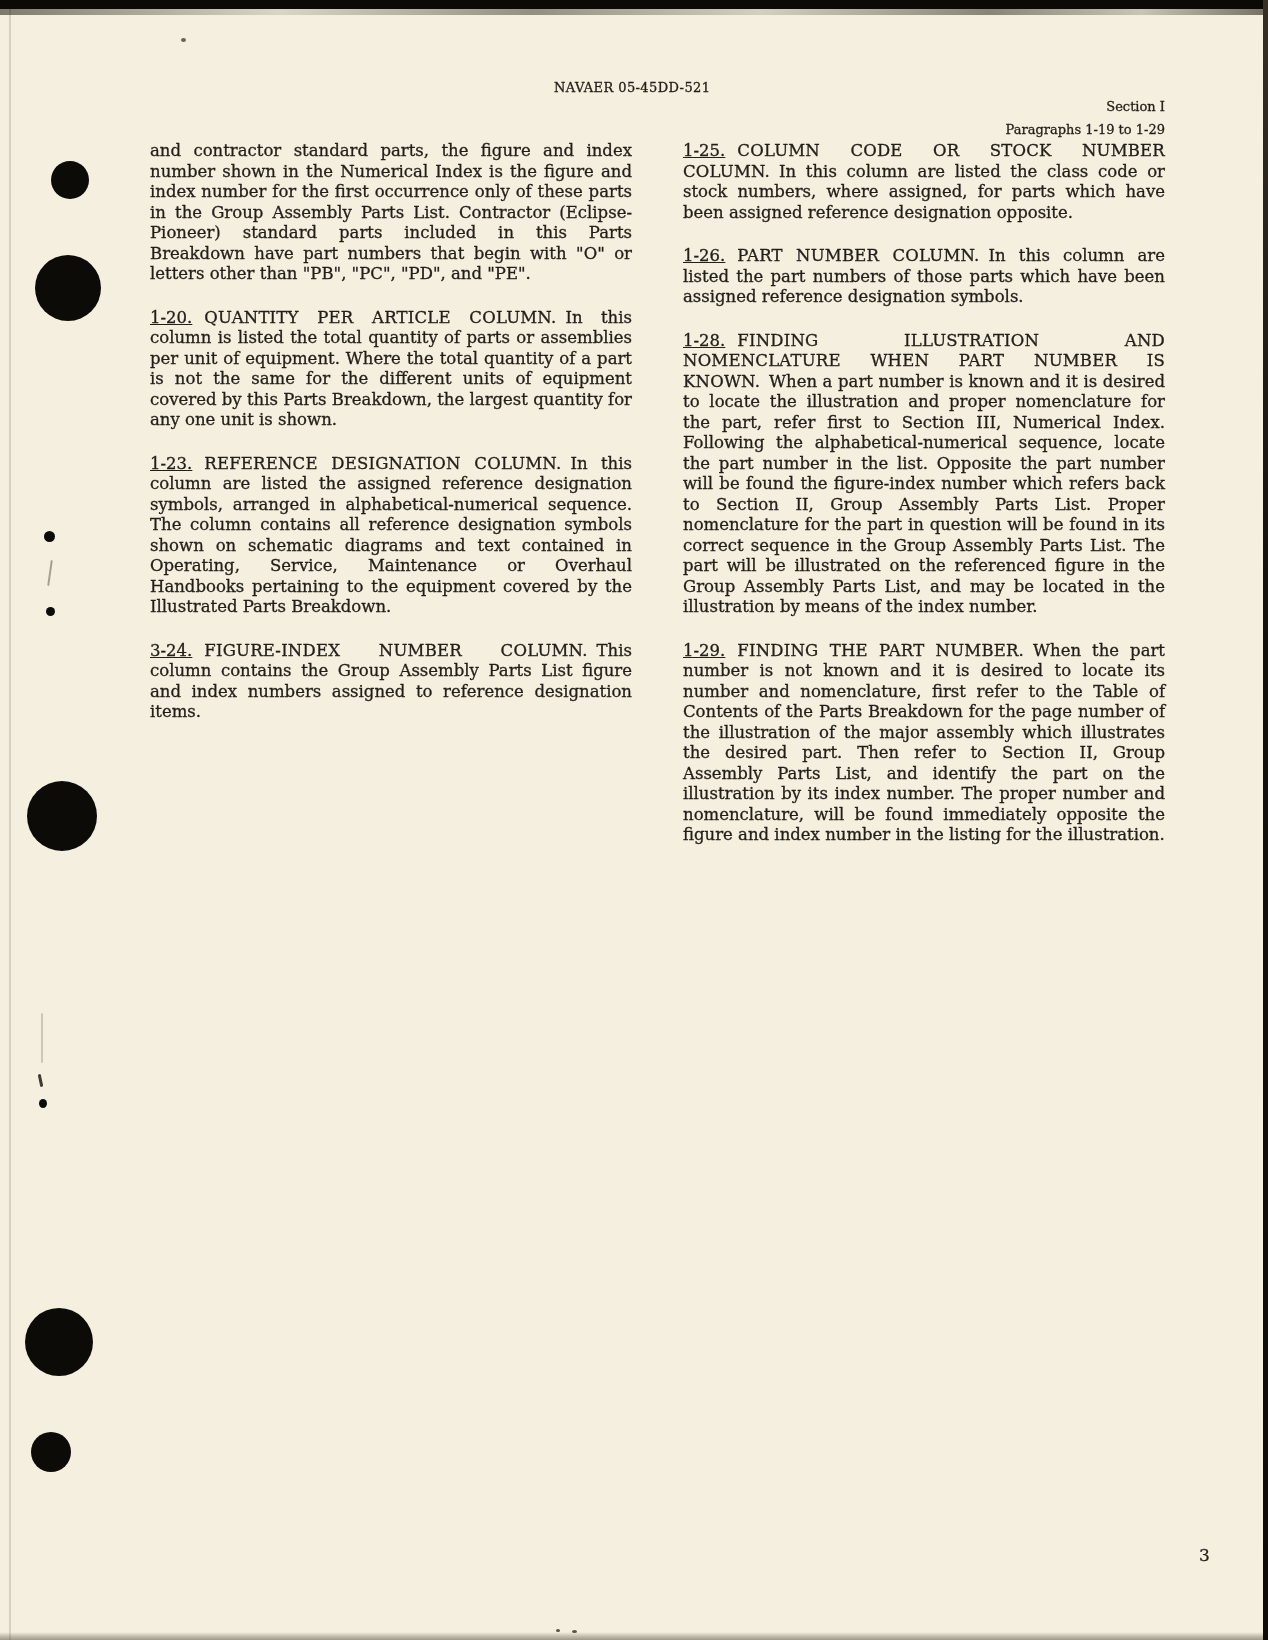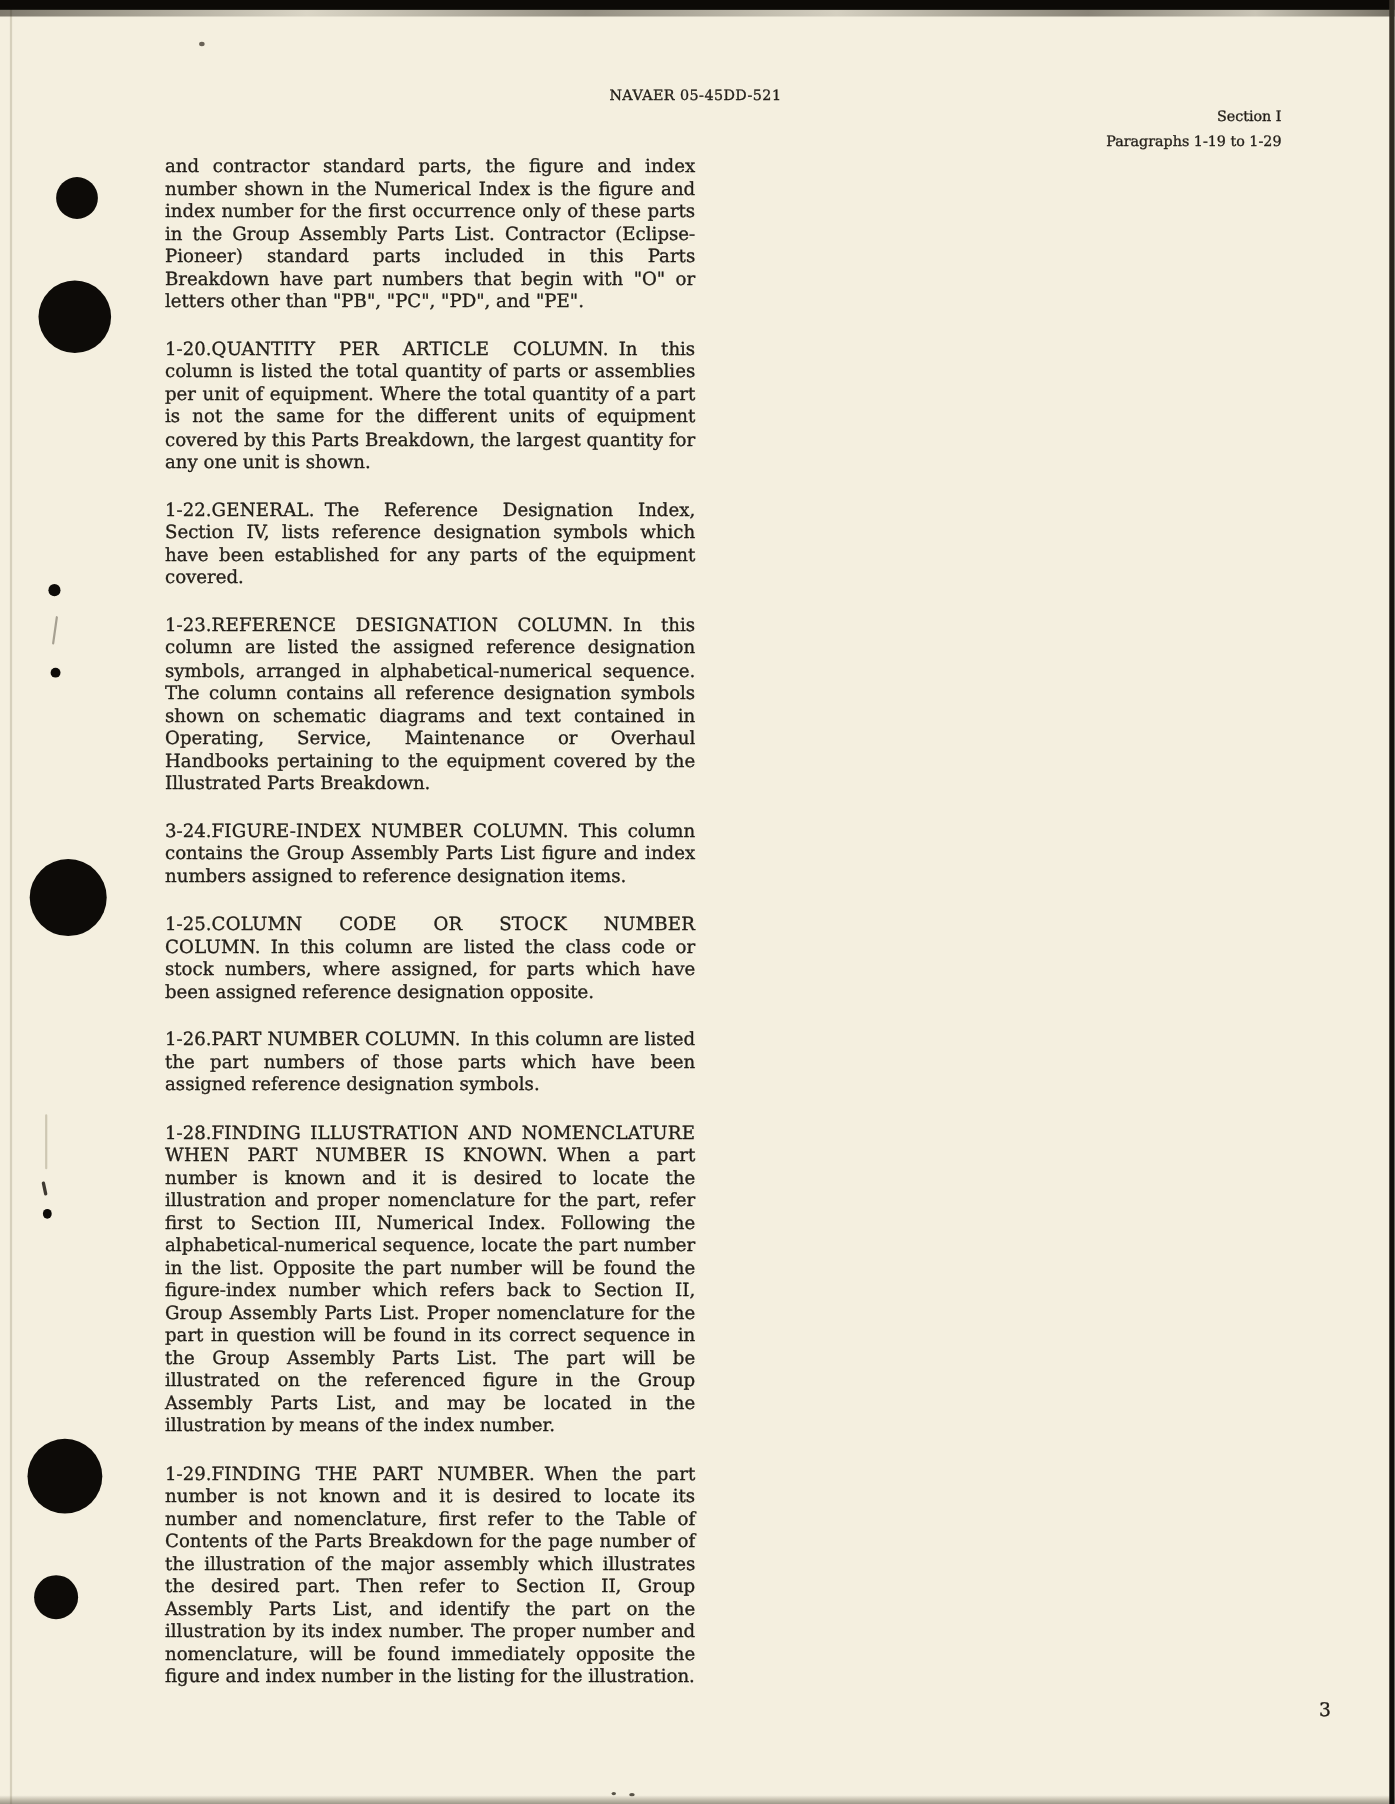--- a/index.html
+++ b/index.html
@@ -20,24 +20,24 @@
   .bottom-edge{position:absolute;left:0;right:0;bottom:0;height:8px;z-index:4;
     background:linear-gradient(180deg,rgba(120,112,95,0),rgba(120,112,95,.4) 55%,rgba(88,82,68,.55));}
   .left-crease{position:absolute;left:9px;top:0;width:2px;height:100%;background:rgba(190,182,158,.55);}
   .blot{position:absolute;background:#0d0b08;border-radius:50%;z-index:3;}
   .smudge{position:absolute;z-index:3;border-radius:2px;}
   
   .page-header{position:absolute;left:150px;top:76px;width:1015px;height:52px;font-size:13px;line-height:23px;}
   .doc-number{position:absolute;left:404px;top:0;letter-spacing:.4px;}
   .header-right{position:absolute;right:0;top:0;text-align:right;margin-top:19px;}
   
-  .columns{position:absolute;left:150px;top:141px;width:1015px;display:flex;flex-direction:column;}
+  .columns{position:absolute;left:150px;top:141px;width:1015px;display:flex;gap:51px;}
   .col{width:482px;font-size:16.5px;line-height:20.5px;text-align:justify;}
   .para{margin:0 0 23px 0;-webkit-text-stroke:0.3px;}
-  .pnum{}
+  .pnum{margin-right:12px;text-decoration:underline;}
   .ptitle{margin-right:9px;letter-spacing:.2px;}
   .page-number{position:absolute;left:1199px;top:1545px;font-size:17px;-webkit-text-stroke:0.3px;}
   .hdr{-webkit-text-stroke:0.3px;}
 </style>
 </head>
 <body>
 
 <div class="page">
 
   <div class="top-edge"></div>
@@ -65,21 +65,20 @@
     <div class="header-right hdr">
       <div>Section I</div>
       <div>Paragraphs 1-19 to 1-29</div>
     </div>
   </header>
 
   <main class="columns">
     <section class="col" id="col-left">
         <p class="para"><span class="pbody">and contractor standard parts, the figure and index number shown in the Numerical Index is the figure and index number for the first occurrence only of these parts in the Group Assembly Parts List. Contractor (Eclipse-Pioneer) standard parts included in this Parts Breakdown have part numbers that begin with "O" or letters other than "PB", "PC", "PD", and "PE".</span></p>
         <p class="para"><span class="pnum">1-20.</span><span class="ptitle">QUANTITY PER ARTICLE COLUMN.</span><span class="pbody">In this column is listed the total quantity of parts or assemblies per unit of equipment. Where the total quantity of a part is not the same for the different units of equipment covered by this Parts Breakdown, the largest quantity for any one unit is shown.</span></p>
-        <p class="para"><span class="pnum">1-22.</span><span class="ptitle">GENERAL.</span><span class="pbody">The Reference Designation Index, Section IV, lists reference designation symbols which have been established for any parts of the equipment covered.</span></p>
         <p class="para"><span class="pnum">1-23.</span><span class="ptitle">REFERENCE DESIGNATION COLUMN.</span><span class="pbody">In this column are listed the assigned reference designation symbols, arranged in alphabetical-numerical sequence. The column contains all reference designation symbols shown on schematic diagrams and text contained in Operating, Service, Maintenance or Overhaul Handbooks pertaining to the equipment covered by the Illustrated Parts Breakdown.</span></p>
         <p class="para"><span class="pnum">3-24.</span><span class="ptitle">FIGURE-INDEX NUMBER COLUMN.</span><span class="pbody">This column contains the Group Assembly Parts List figure and index numbers assigned to reference designation items.</span></p>
       </section>
     <section class="col" id="col-right">
         <p class="para"><span class="pnum">1-25.</span><span class="ptitle">COLUMN CODE OR STOCK NUMBER COLUMN.</span><span class="pbody">In this column are listed the class code or stock numbers, where assigned, for parts which have been assigned reference designation opposite.</span></p>
         <p class="para"><span class="pnum">1-26.</span><span class="ptitle">PART NUMBER COLUMN.</span><span class="pbody">In this column are listed the part numbers of those parts which have been assigned reference designation symbols.</span></p>
         <p class="para"><span class="pnum">1-28.</span><span class="ptitle">FINDING ILLUSTRATION AND NOMENCLATURE WHEN PART NUMBER IS KNOWN.</span><span class="pbody">When a part number is known and it is desired to locate the illustration and proper nomenclature for the part, refer first to Section III, Numerical Index. Following the alphabetical-numerical sequence, locate the part number in the list. Opposite the part number will be found the figure-index number which refers back to Section II, Group Assembly Parts List. Proper nomenclature for the part in question will be found in its correct sequence in the Group Assembly Parts List. The part will be illustrated on the referenced figure in the Group Assembly Parts List, and may be located in the illustration by means of the index number.</span></p>
         <p class="para"><span class="pnum">1-29.</span><span class="ptitle">FINDING THE PART NUMBER.</span><span class="pbody">When the part number is not known and it is desired to locate its number and nomenclature, first refer to the Table of Contents of the Parts Breakdown for the page number of the illustration of the major assembly which illustrates the desired part. Then refer to Section II, Group Assembly Parts List, and identify the part on the illustration by its index number. The proper number and nomenclature, will be found immediately opposite the figure and index number in the listing for the illustration.</span></p>
       </section>
   </main>

